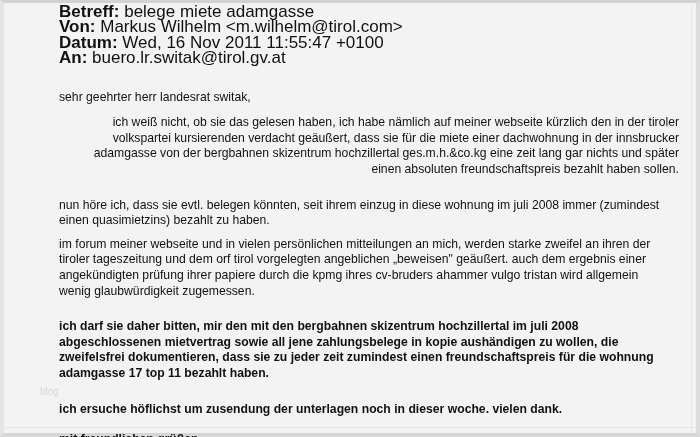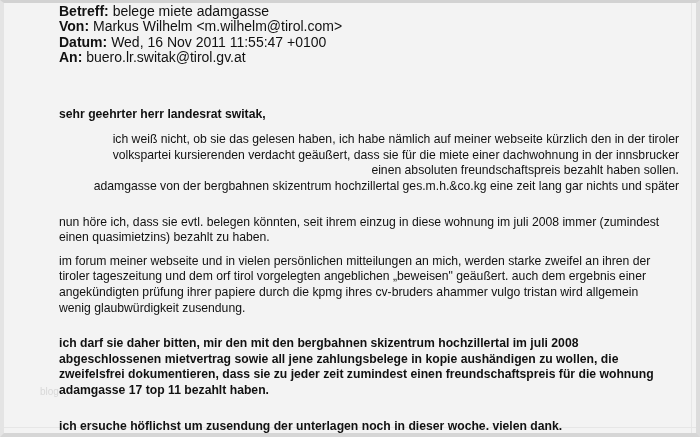--- a/index.html
+++ b/index.html
@@ -21,24 +21,24 @@
   .inner-line-r {
     position: absolute; right: 8px; top: 3px; bottom: 4px; width: 1px; background: #e6e6e6;
   }
   .inner-line-b {
     position: absolute; left: 4px; right: 4px; bottom: 9px; height: 1px; background: #e6e6e6;
   }
   .content {
     position: absolute; left: 59px; top: 4px; width: 620px;
     font-size: 12.2px; line-height: 15.6px;
   }
-  .hdr { font-size: 14px; line-height: 15.4px; }
+  .hdr { font-size: 17px; line-height: 15.4px; }
   .hdr b { font-weight: bold; }
   p { margin: 0; }
-  .greet { margin-top: 41px; font-weight: bold; }
+  .greet { margin-top: 24px; }
   .para { margin-top: 20px; }
   .para.first { margin-top: 10px; text-align: right; }
   .bold { font-weight: bold; }
   .closing { margin-top: 15px; font-weight: bold; }
   .watermark {
     position: absolute; left: 40px; top: 386px;
     font-size: 10px; color: #d8d8d8;
   }
 </style>
 </head>
@@ -56,34 +56,34 @@
     <div><b>Von:</b> <span>Markus Wilhelm &lt;m.wilhelm@tirol.com&gt;</span></div>
     <div><b>Datum:</b> <span>Wed, 16 Nov 2011 11:55:47 +0100</span></div>
     <div><b>An:</b> <span>buero.lr.switak@tirol.gv.at</span></div>
   </div>
 
   <p class="greet">sehr geehrter herr landesrat switak,</p>
 
   <div class="para first">
     <div>ich weiß nicht, ob sie das gelesen haben, ich habe nämlich auf meiner webseite kürzlich den in der tiroler</div>
     <div>volkspartei kursierenden verdacht geäußert, dass sie für die miete einer dachwohnung in der innsbrucker</div>
+    <div>adamgasse von der bergbahnen skizentrum hochzillertal ges.m.h.&amp;co.kg eine zeit lang gar nichts und später</div>
     <div>einen absoluten freundschaftspreis bezahlt haben sollen.</div>
-    <div>adamgasse von der bergbahnen skizentrum hochzillertal ges.m.h.&amp;co.kg eine zeit lang gar nichts und später</div>
   </div>
 
   <div class="para">
     <div>nun höre ich, dass sie evtl. belegen könnten, seit ihrem einzug in diese wohnung im juli 2008 immer (zumindest</div>
     <div>einen quasimietzins) bezahlt zu haben.</div>
   </div>
 
   <div class="para" style="margin-top:8px">
     <div>im forum meiner webseite und in vielen persönlichen mitteilungen an mich, werden starke zweifel an ihren der</div>
     <div>tiroler tageszeitung und dem orf tirol vorgelegten angeblichen „beweisen" geäußert. auch dem ergebnis einer</div>
     <div>angekündigten prüfung ihrer papiere durch die kpmg ihres cv-bruders ahammer vulgo tristan wird allgemein</div>
-    <div>wenig glaubwürdigkeit zusendung.</div>
+    <div>wenig glaubwürdigkeit zugemessen.</div>
   </div>
 
   <div class="para bold">
     <div>ich darf sie daher bitten, mir den mit den bergbahnen skizentrum hochzillertal im juli 2008</div>
     <div>abgeschlossenen mietvertrag sowie all jene zahlungsbelege in kopie aushändigen zu wollen, die</div>
     <div>zweifelsfrei dokumentieren, dass sie zu jeder zeit zumindest einen freundschaftspreis für die wohnung</div>
     <div>adamgasse 17 top 11 bezahlt haben.</div>
   </div>
 
   <p class="para bold">ich ersuche höflichst um zusendung der unterlagen noch in dieser woche. vielen dank.</p>

